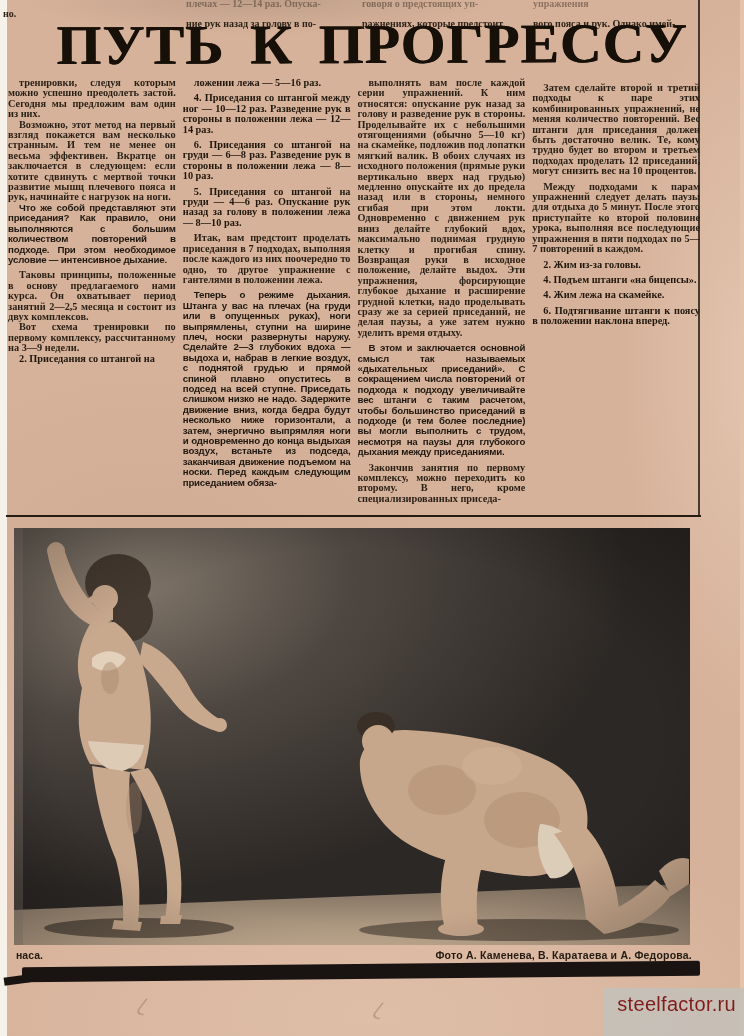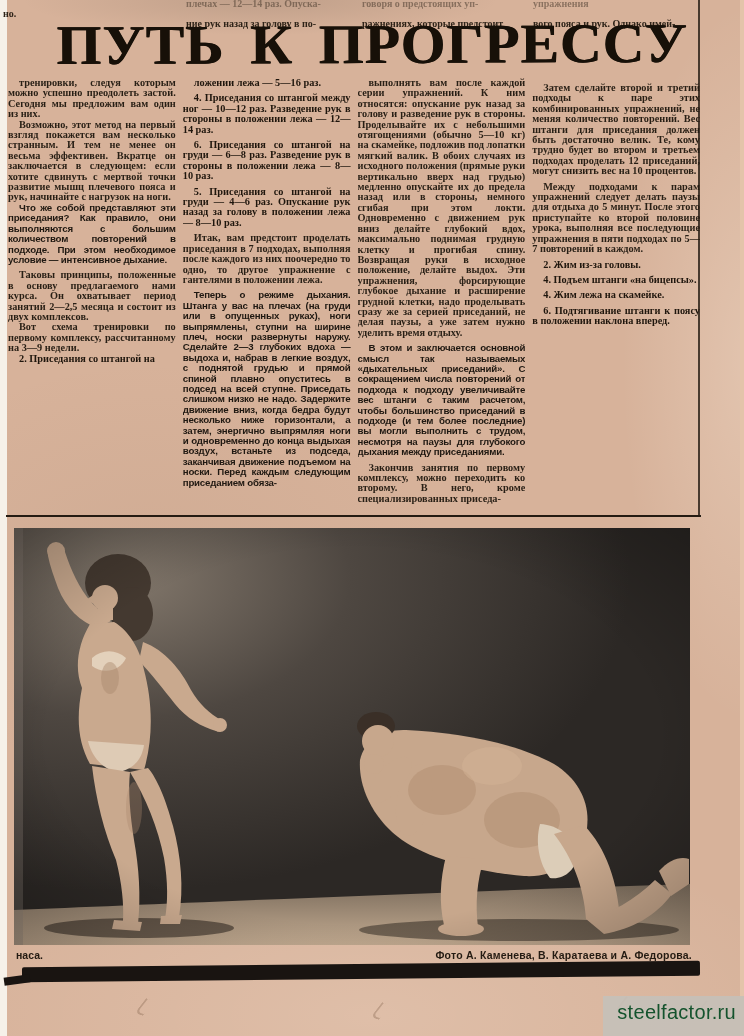--- a/index.html
+++ b/index.html
@@ -72,22 +72,22 @@
     background:#191411;transform:rotate(-.55deg);border-radius:2px;
   }
   .black-bar-tail{position:absolute;left:4px;top:976px;width:26px;height:8px;background:#191411;transform:rotate(-8deg);}
 
   
   .fold{position:absolute;width:7px;height:16px;opacity:.28;border-left:2px solid #6e4f38;border-bottom:2px solid #6e4f38;transform:rotate(18deg) skewX(-20deg);border-radius:0 0 0 6px;}
 
   .watermark{
     position:absolute;right:0;bottom:0;
     background:rgba(198,192,184,.92);
-    color:#14532d;font:400 20px/24px "Liberation Sans",sans-serif;
-    padding:4px 8px 12px 14px;letter-spacing:.3px;
+    color:#7f1d1d;font:400 20px/24px "Liberation Sans",sans-serif;
+    padding:4px 8px 20px 14px;letter-spacing:.3px;
   }
 </style>
 </head>
 <body>
 
 <div id="page">
   <div class="scan-edge"></div>
   <div class="scan-edge-r"></div>
 
   <div class="frag" id="frag-left">

